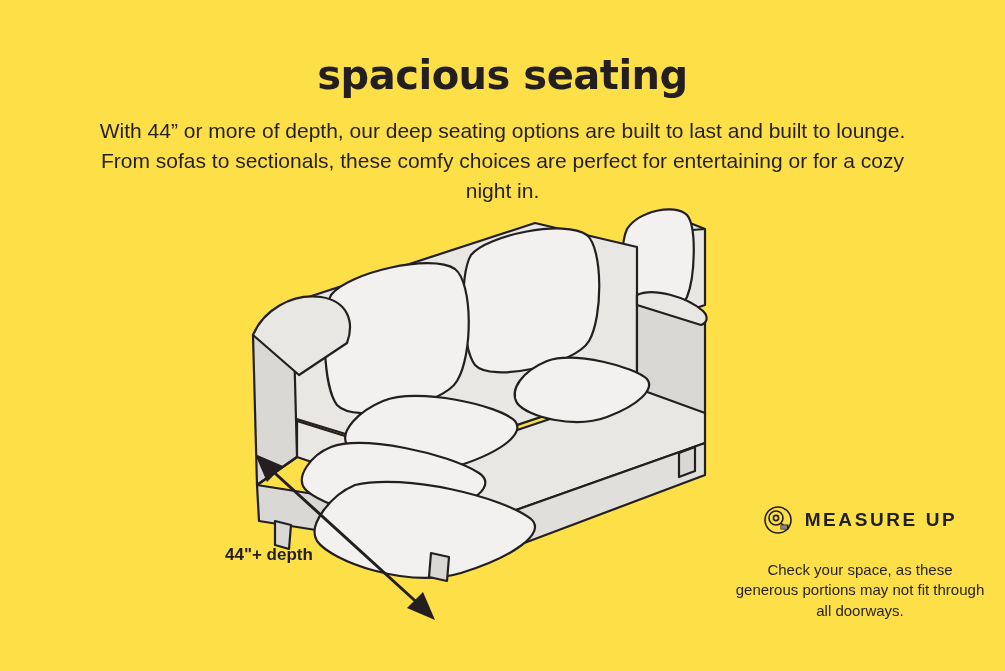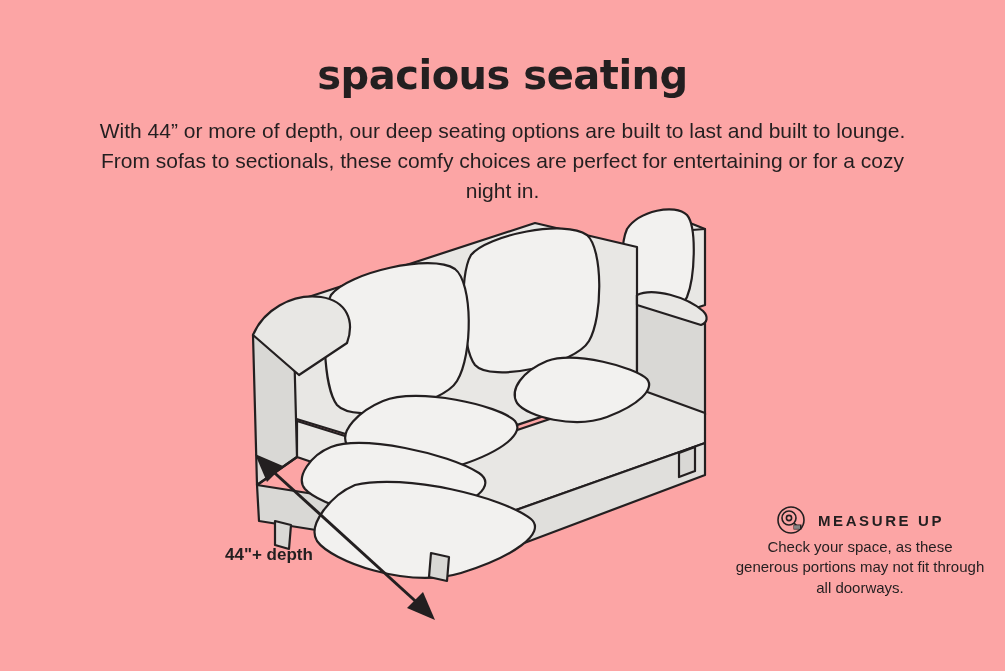--- a/index.html
+++ b/index.html
@@ -8,21 +8,21 @@
     background: #ffffff;
   }
   body {
     font-family: "Liberation Sans", sans-serif;
     color: #231f20;
   }
   #page {
     position: relative;
     width: 1005px;
     height: 671px;
-    background: #fca5a5;
+    background: #fde047;
     overflow: hidden;
   }
   .headline {
     position: absolute;
     top: 52px;
     left: 0;
     width: 1005px;
     text-align: center;
     font-size: 40px;
     font-weight: bold;
@@ -72,28 +72,28 @@
     width: 250px;
     text-align: center;
   }
   .measure-head {
     display: flex;
     align-items: center;
     justify-content: center;
     gap: 12px;
   }
   .measure-title {
-    font-size: 15px;
+    font-size: 19px;
     font-weight: bold;
     letter-spacing: 2.6px;
     color: #231f20;
     font-family: "Liberation Sans", sans-serif;
   }
   .measure-note {
-    margin-top: 2px;
+    margin-top: 25px;
     font-size: 15px;
     line-height: 1.35;
     color: #231f20;
     font-family: "Liberation Sans", sans-serif;
   }
   svg { display: block; }
 </style>
 </head>
 <body>
 

